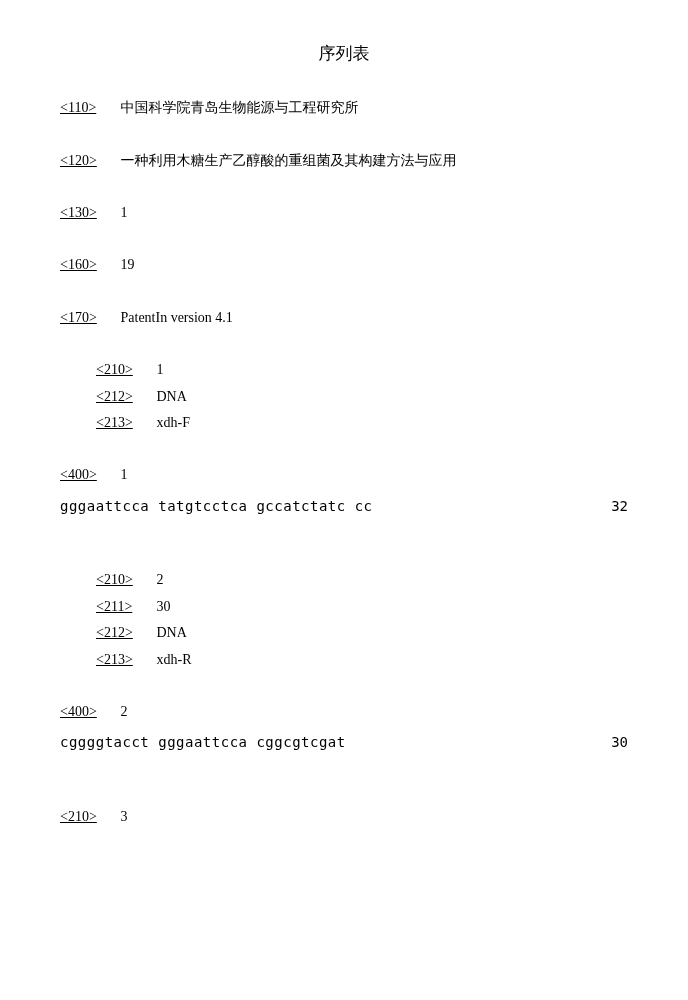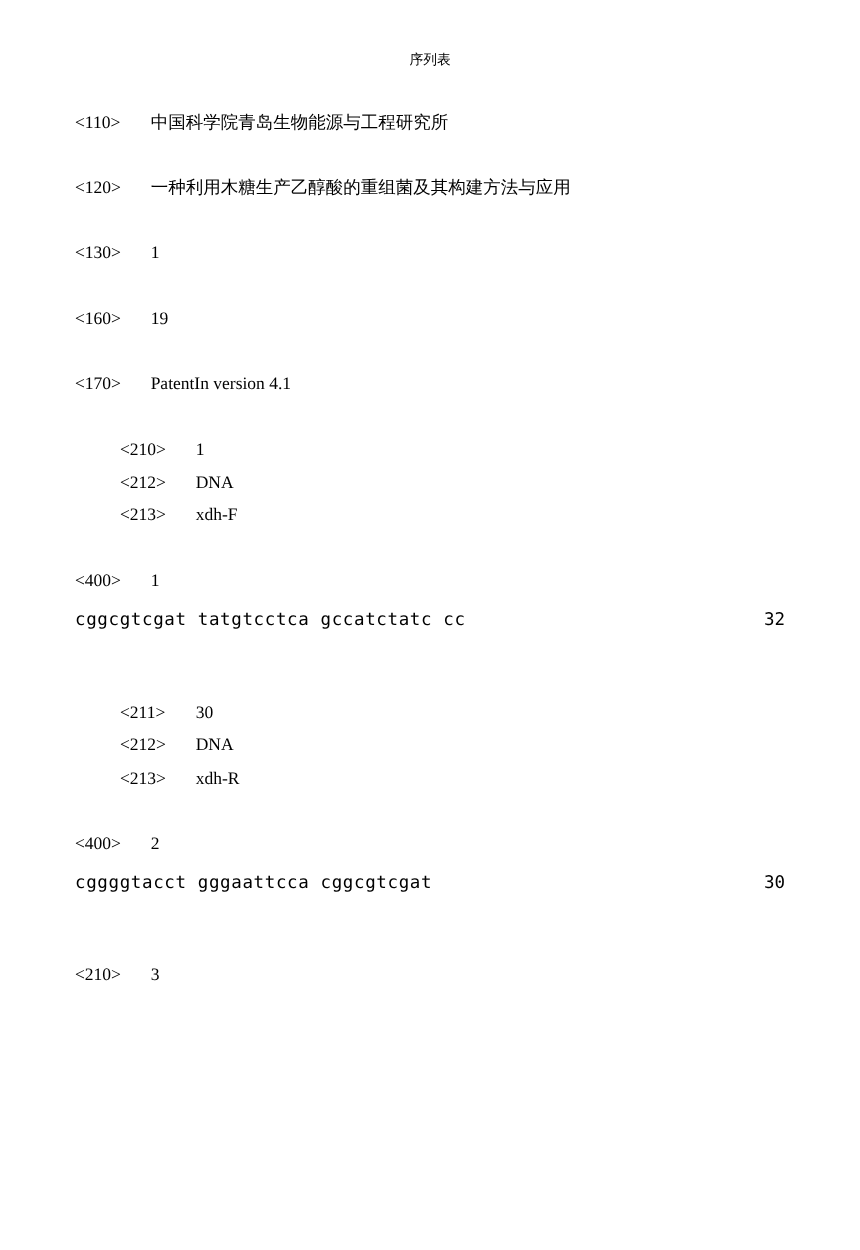--- a/index.html
+++ b/index.html
@@ -8,32 +8,33 @@
       line-height: 1.6;
       margin: 0;
       padding: 40px 60px;
       color: #000;
       background: #fff;
       width: 688px;
       box-sizing: border-box;
     }
     .title {
       text-align: center;
-      font-size: 11px;
+      font-size: 17px;
       margin-bottom: 30px;
     }
     .entry {
       margin-bottom: 8px;
     }
     .entry-spaced {
       margin-bottom: 30px;
     }
     .tag {
       display: inline-block;
       min-width: 50px;
+      text-decoration: underline;
     }
     .seq-line {
       font-family: monospace;
       display: flex;
       justify-content: space-between;
       margin-bottom: 30px;
     }
     .seq-text {
       letter-spacing: 0.5px;
     }
@@ -94,27 +95,31 @@
     <span>xdh-F</span>
   </div>
 </div>
 
 <div class="entry">
   <span class="tag">&lt;400&gt;</span>&nbsp;&nbsp;
   <span>1</span>
 </div>
 
 <div class="seq-line">
-  <span class="seq-text">cggcgtcgat tatgtcctca gccatctatc cc</span>
+  <span class="seq-text">gggaattcca tatgtcctca gccatctatc cc</span>
   <span class="seq-num">32</span>
 </div>
 
 <br>
 
 <div class="group">
+  <div class="entry">
+    <span class="tag">&lt;210&gt;</span>&nbsp;&nbsp;
+    <span>2</span>
+  </div>
   <div class="entry">
     <span class="tag">&lt;211&gt;</span>&nbsp;&nbsp;
     <span>30</span>
   </div>
   <div class="entry">
     <span class="tag">&lt;212&gt;</span>&nbsp;&nbsp;
     <span>DNA</span>
   </div>
   <div class="entry">
     <span class="tag">&lt;213&gt;</span>&nbsp;&nbsp;

